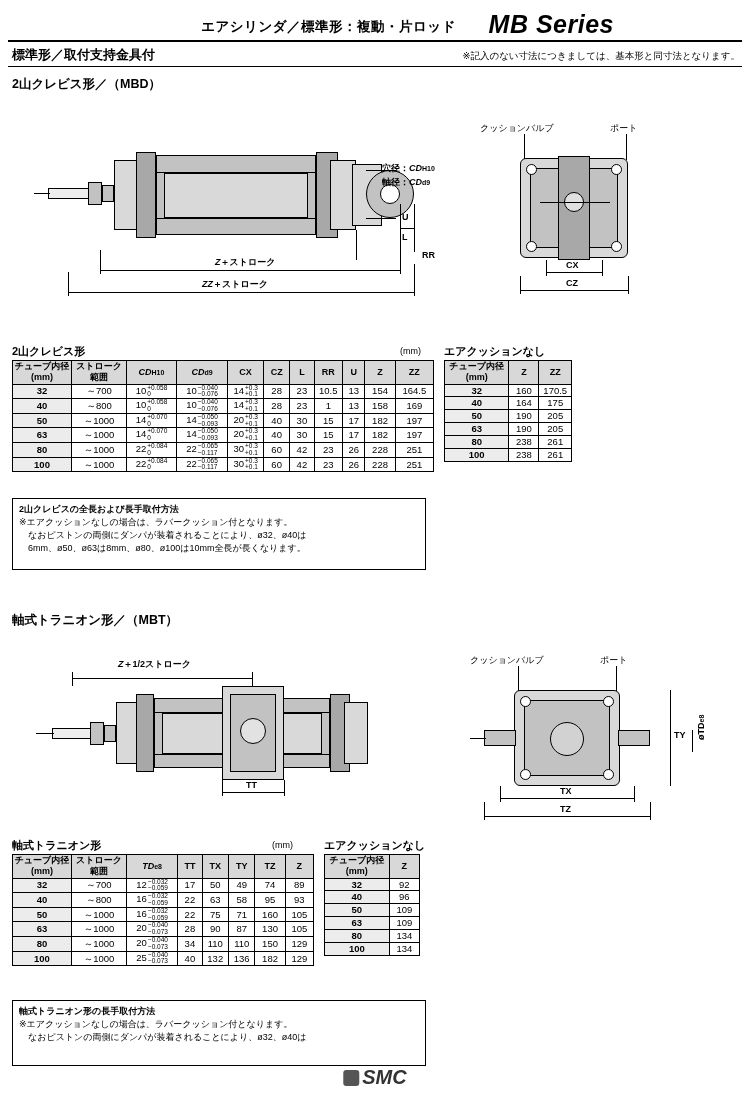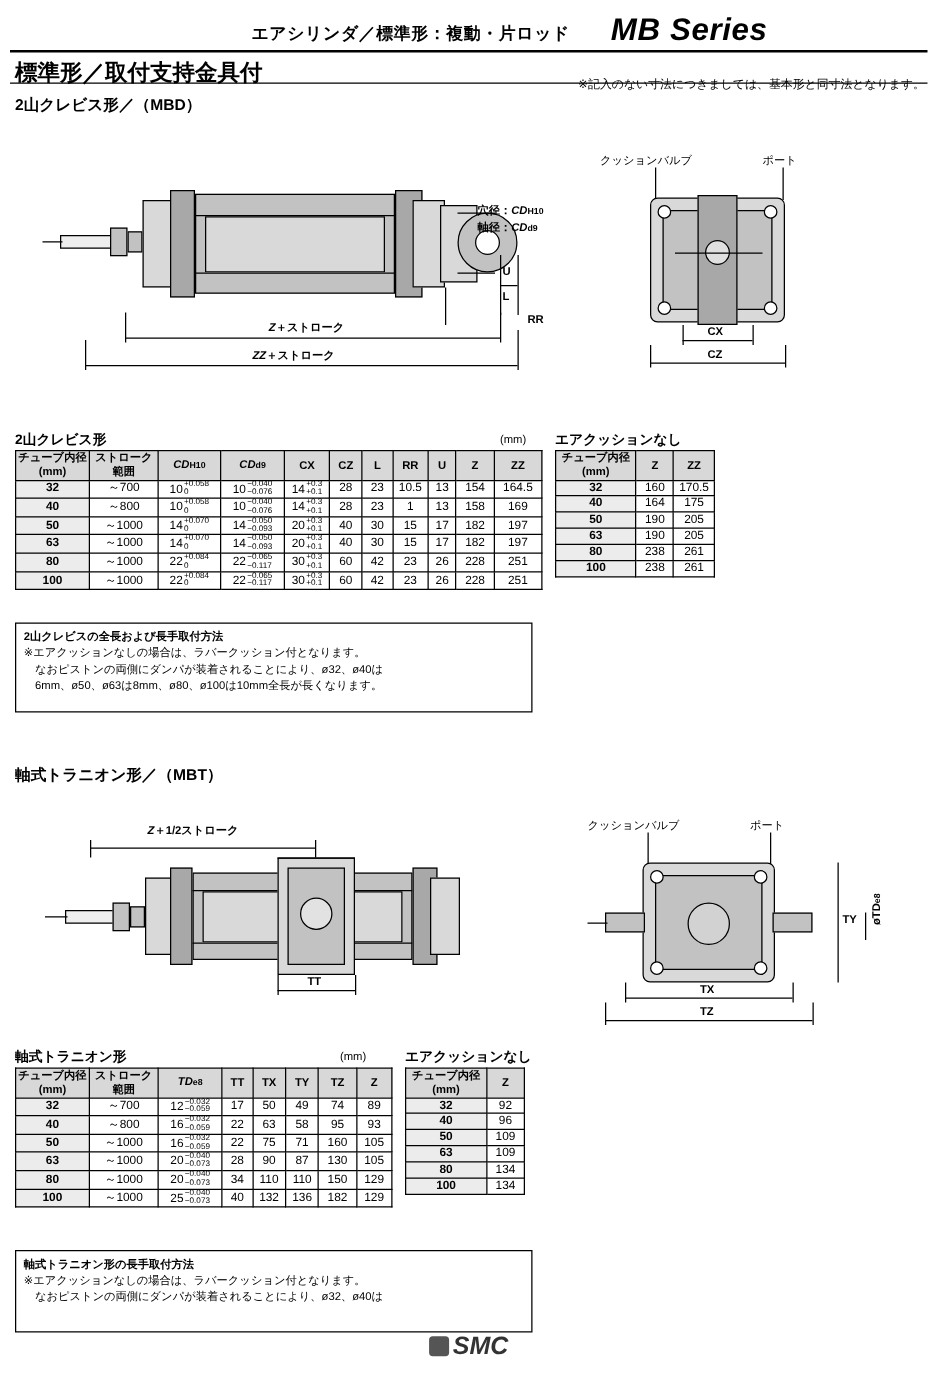--- a/index.html
+++ b/index.html
@@ -9,22 +9,22 @@
     color:#000;position:relative;overflow:hidden;
   }
   .page{position:relative;width:750px;height:1099px;}
 
   
   .top-head{position:absolute;left:0;top:8px;width:624px;height:36px;}
   .top-head .jp{position:absolute;right:168px;top:10px;font-size:13.5px;font-weight:bold;letter-spacing:0.5px;}
   .top-head .series{position:absolute;right:10px;top:2px;font-size:25px;font-weight:bold;font-style:italic;letter-spacing:0.5px;}
   .rule-top{position:absolute;left:8px;top:40px;width:734px;height:2px;background:#000;}
 
-  .sec-title{position:absolute;left:12px;top:46px;font-size:18px;font-weight:bold;}
-  .note-right{position:absolute;right:10px;top:50px;font-size:9.5px;margin-top:11px;}
+  .sec-title{position:absolute;left:12px;top:46px;font-size:13px;font-weight:bold;}
+  .note-right{position:absolute;right:10px;top:50px;font-size:9.5px;}
   .rule-2{position:absolute;left:8px;top:66px;width:734px;height:1px;background:#000;}
 
   .sub-title{position:absolute;font-size:12.5px;font-weight:bold;}
 
   
   .draw{position:absolute;}
   .lbl{position:absolute;font-size:9px;white-space:nowrap;}
   .lbl.b{font-weight:bold;}
 
   

